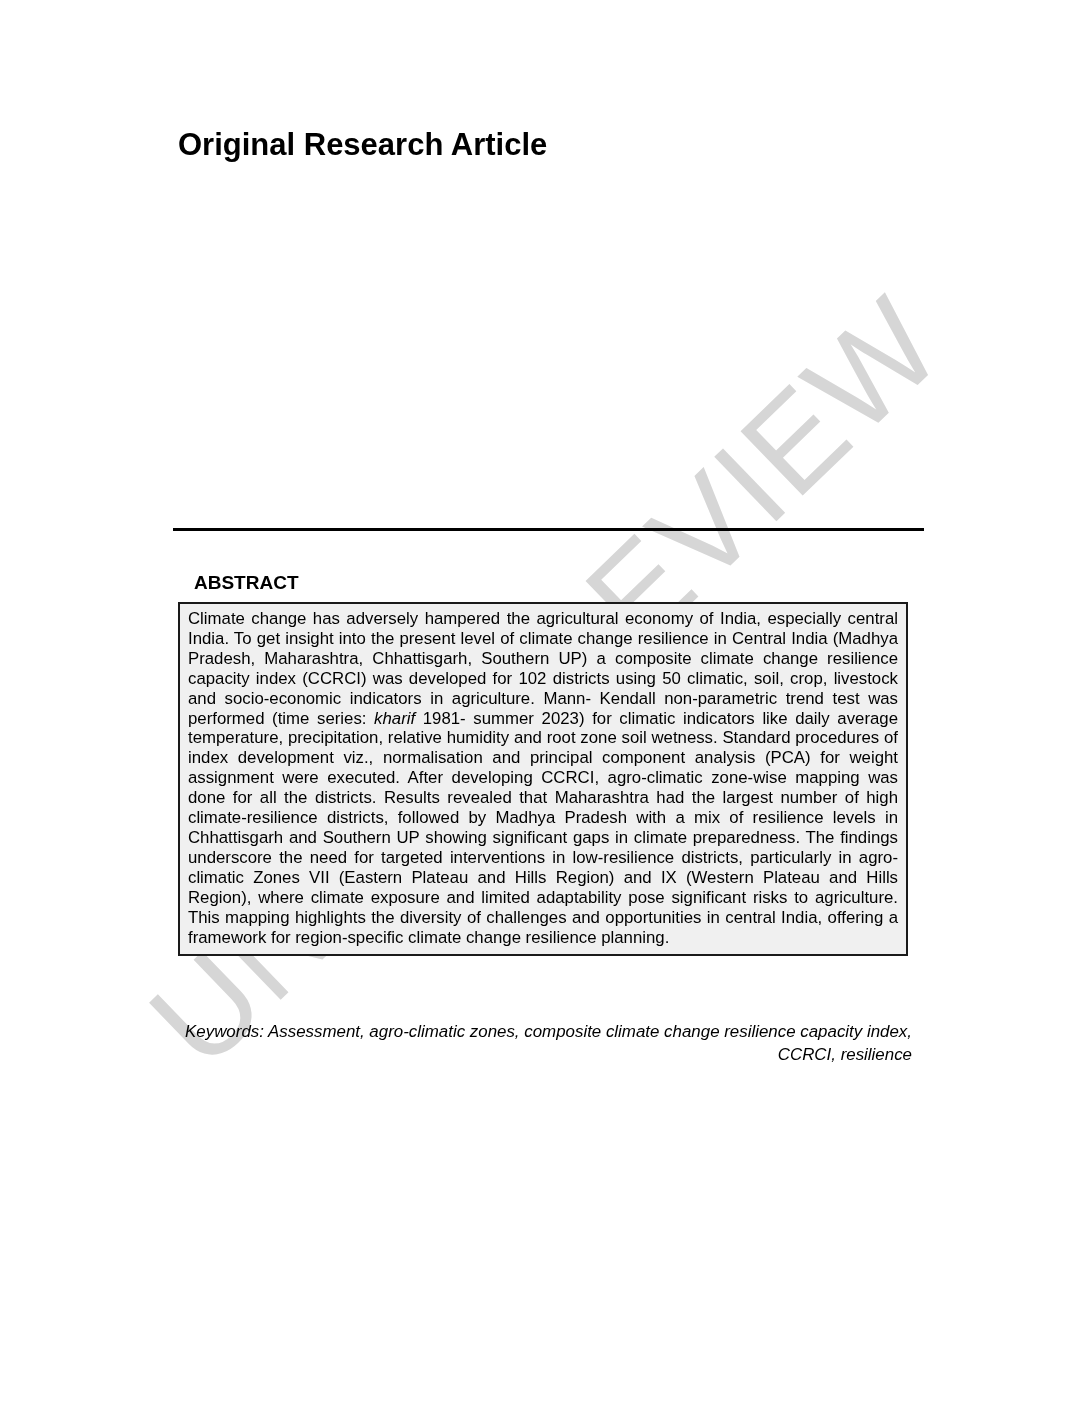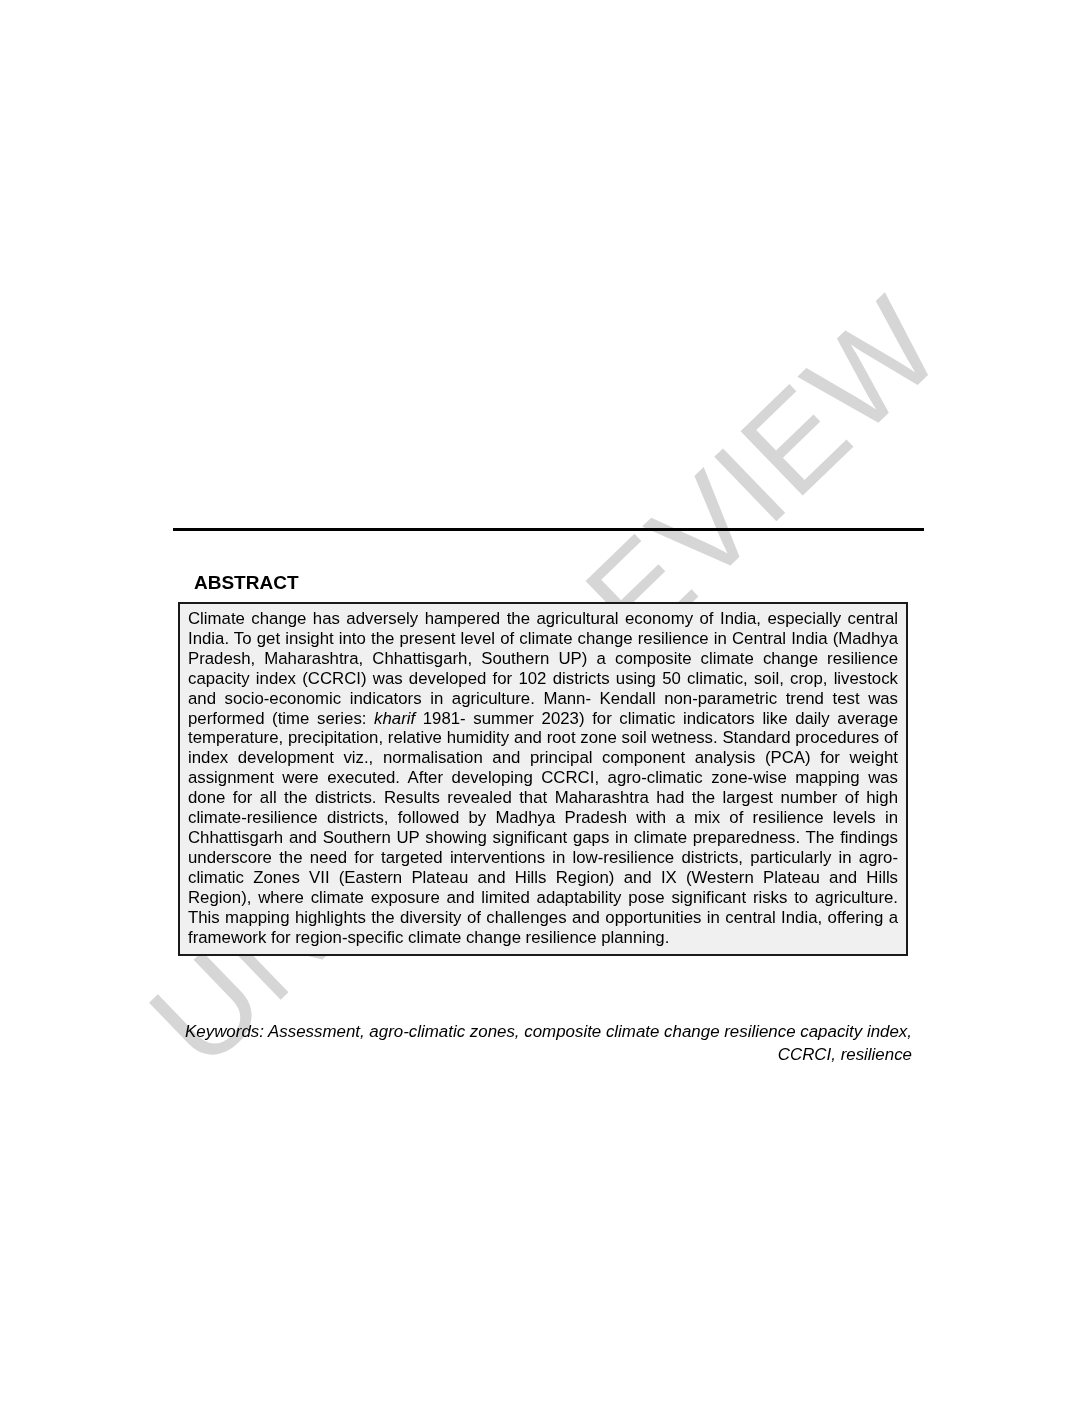--- a/index.html
+++ b/index.html
@@ -103,20 +103,21 @@
     z-index: 2;
   }
 </style>
 </head>
 <body>
 
 <div class="page">
 
   <div class="watermark">UNDER REVIEW</div>
 
+  <h2 class="article-type">Original Research Article</h2>
 
 
   <div class="rule"></div>
 
   <h3 class="abstract-heading">ABSTRACT</h3>
 
   <div class="abstract-box">
     <p class="abstract-text"><span>Climate change has adversely hampered the agricultural economy of India, especially central India. To get insight into the present level of climate change resilience in Central India (Madhya Pradesh, Maharashtra, Chhattisgarh, Southern UP) a composite climate change resilience capacity index (CCRCI) was developed for 102 districts using 50 climatic, soil, crop, livestock and socio-economic indicators in agriculture. Mann- Kendall non-parametric trend test was performed (time series: </span><em>kharif</em><span> 1981- summer 2023) for climatic indicators like daily average temperature, precipitation, relative humidity and root zone soil wetness. Standard procedures of index development viz., normalisation and principal component analysis (PCA) for weight assignment were executed. After developing CCRCI, agro-climatic zone-wise mapping was done for all the districts. Results revealed that Maharashtra had the largest number of high climate-resilience districts, followed by Madhya Pradesh with a mix of resilience levels in Chhattisgarh and Southern UP showing significant gaps in climate preparedness. The findings underscore the need for targeted interventions in low-resilience districts, particularly in agro-climatic Zones VII (Eastern Plateau and Hills Region) and IX (Western Plateau and Hills Region), where climate exposure and limited adaptability pose significant risks to agriculture. This mapping highlights the diversity of challenges and opportunities in central India, offering a framework for region-specific climate change resilience planning.</span></p>
   </div>
 

